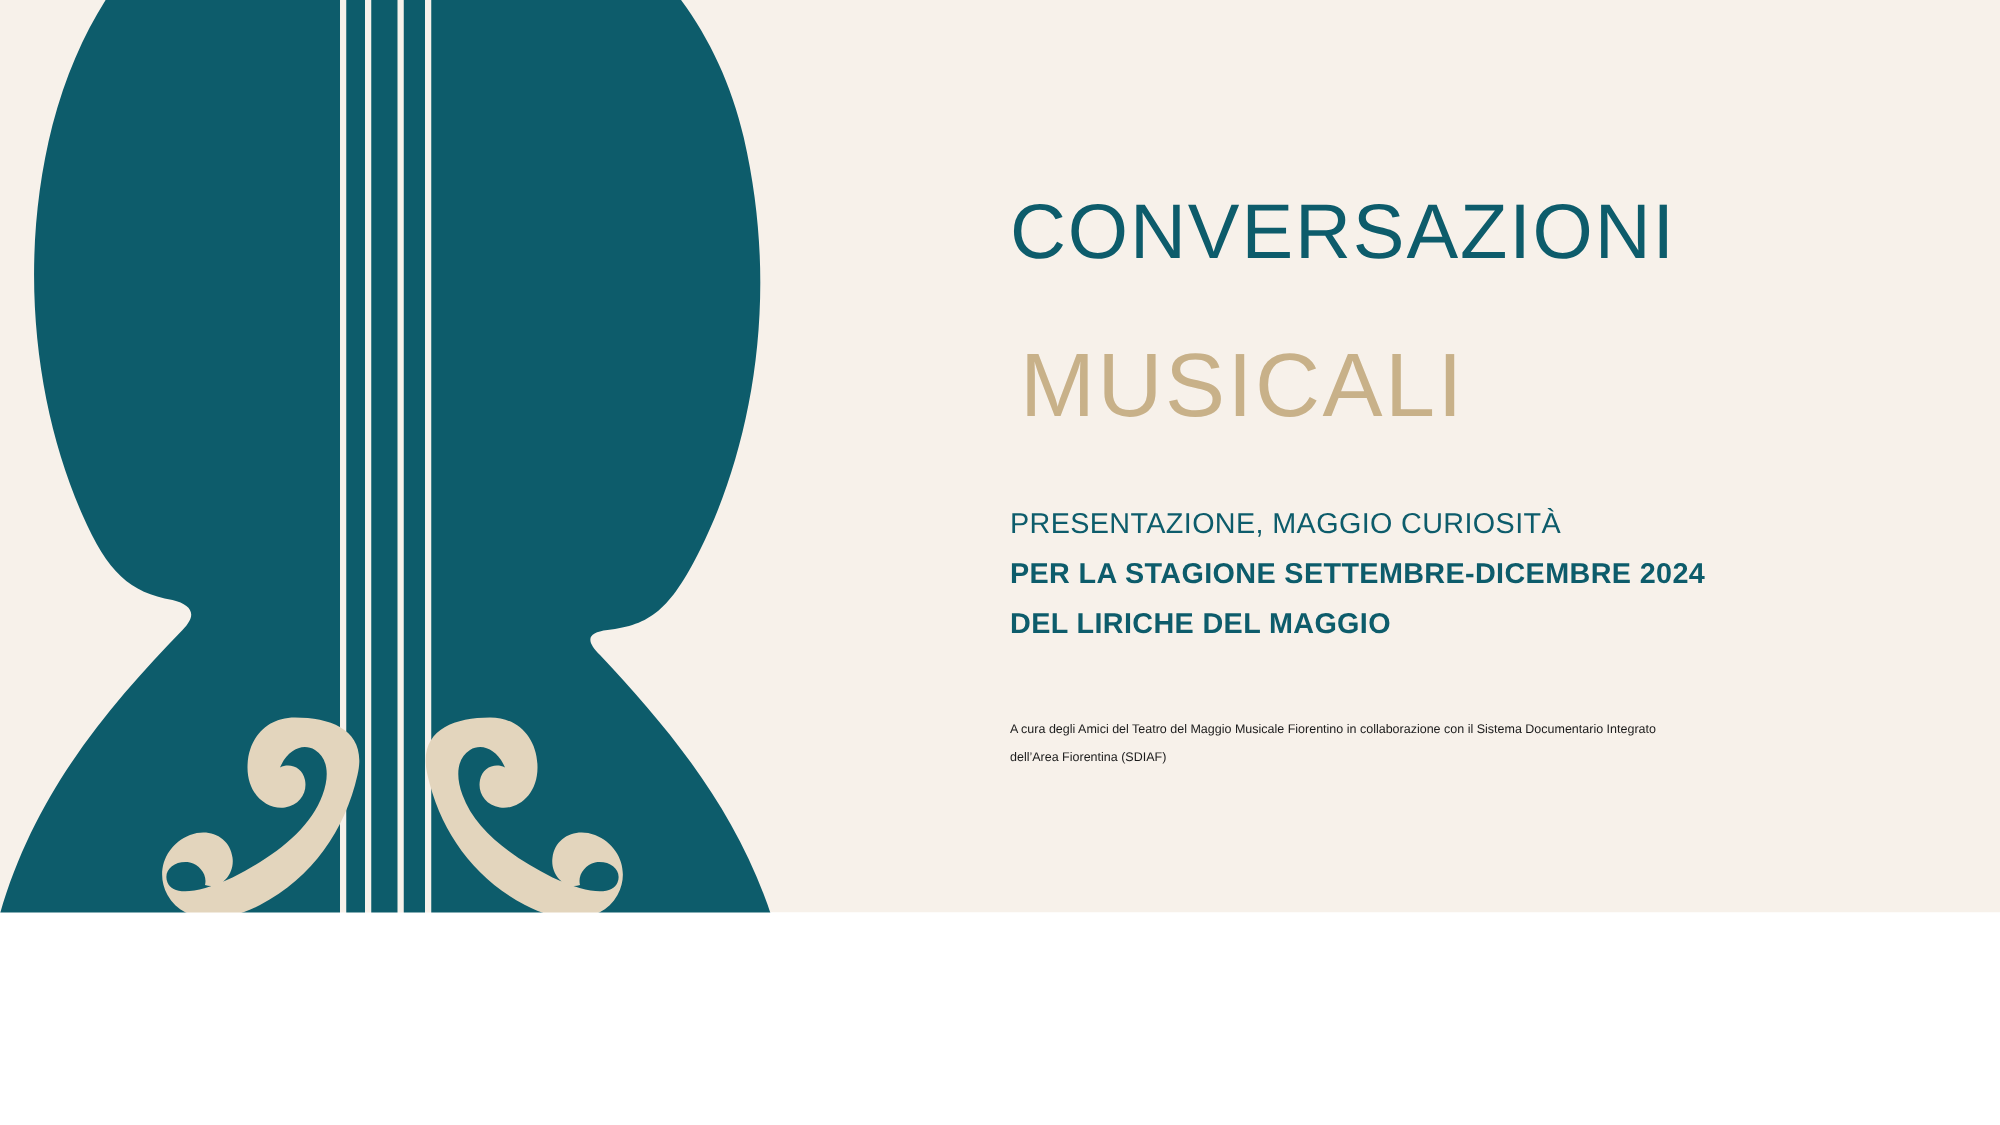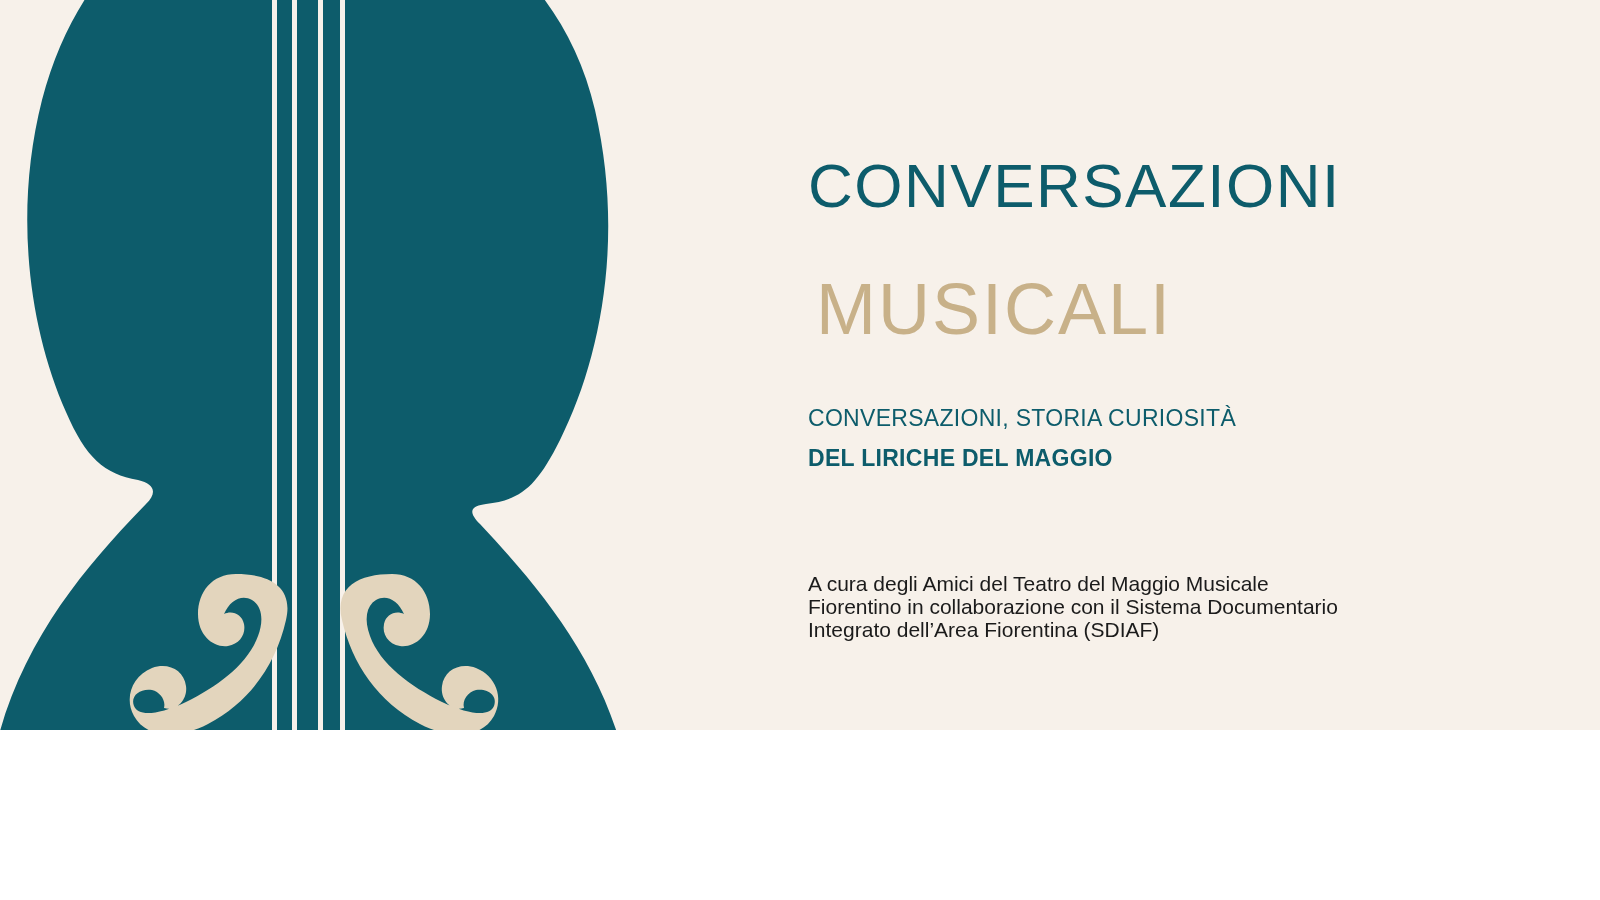--- a/index.html
+++ b/index.html
@@ -65,21 +65,21 @@
     letter-spacing: 0.3px;
     line-height: 40px;
     color: #0d5c6b;
     white-space: nowrap;
   }
   .subtitle .line.bold { font-weight: bold; }
   .credits {
     position: absolute;
     left: 0; top: 572px;
     width: 530px;
-    font-size: 21px;
+    font-size: 10px;
     line-height: 23px;
     color: #1b1b1b;
   }
 
   
   .footer {
     position: absolute;
     left: 0; top: 730px;
     width: 1600px; height: 170px;
     background: #ffffff;
@@ -157,21 +157,22 @@
         C 378 702 352 664 342 620
         C 334 586 360 574 392 574 Z"></path>
     </svg>
   </div>
 
   <div class="content">
     <div class="title-1">CONVERSAZIONI</div>
     <div class="title-2">MUSICALI</div>
 
     <div class="subtitle">
-      <div class="line">CONVERSAZIONI, STORIA CURIOSITÀ</div>
+      <div class="line">PRESENTAZIONE, MAGGIO CURIOSITÀ</div>
+      <div class="line bold">PER LA STAGIONE SETTEMBRE-DICEMBRE 2024</div>
       <div class="line bold">DEL LIRICHE DEL MAGGIO</div>
     </div>
 
     <div class="credits">A cura degli Amici del Teatro del Maggio Musicale Fiorentino in collaborazione con il Sistema Documentario Integrato dell’Area Fiorentina (SDIAF)</div>
   </div>
 
   <div class="footer">
 
     
 

